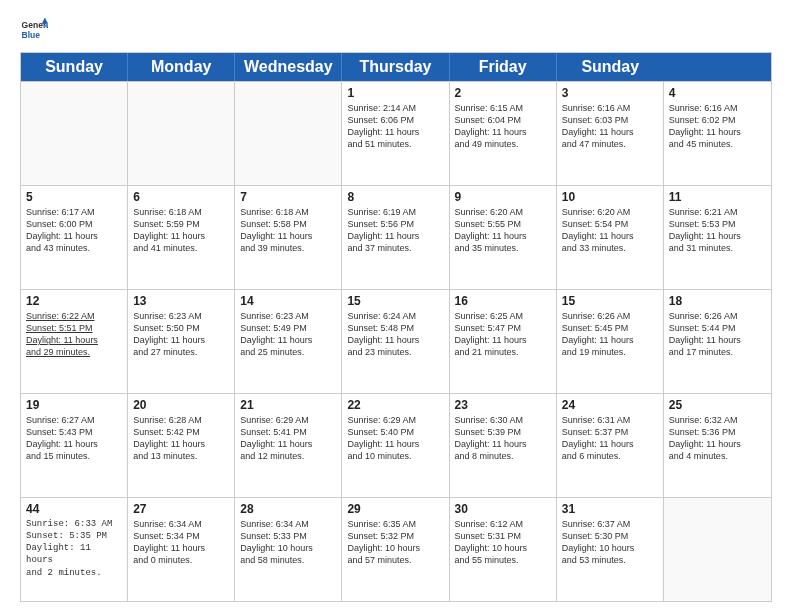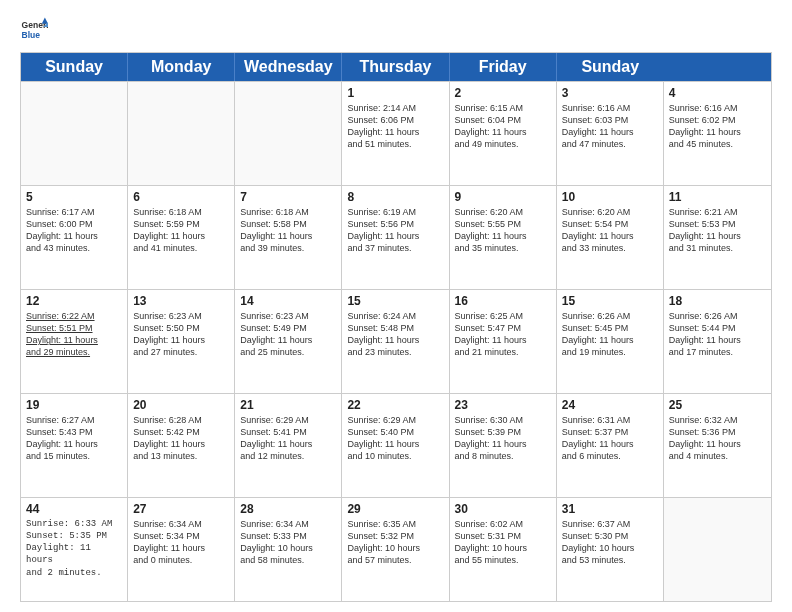--- a/index.html
+++ b/index.html
@@ -345,21 +345,21 @@
           </div>
           <div class="cal-cell">
             <span class="day-num">29</span>
             <div class="cell-text" style="white-space: pre-line;">Sunrise: 6:35 AM
 Sunset: 5:32 PM
 Daylight: 10 hours
 and 57 minutes.</div>
           </div>
           <div class="cal-cell">
             <span class="day-num">30</span>
-            <div class="cell-text" style="white-space: pre-line;">Sunrise: 6:02 AM
+            <div class="cell-text" style="white-space: pre-line;">Sunrise: 6:12 AM
 Sunset: 5:31 PM
 Daylight: 10 hours
 and 55 minutes.</div>
           </div>
           <div class="cal-cell">
             <span class="day-num">31</span>
             <div class="cell-text" style="white-space: pre-line;">Sunrise: 6:37 AM
 Sunset: 5:30 PM
 Daylight: 10 hours
 and 53 minutes.</div>

